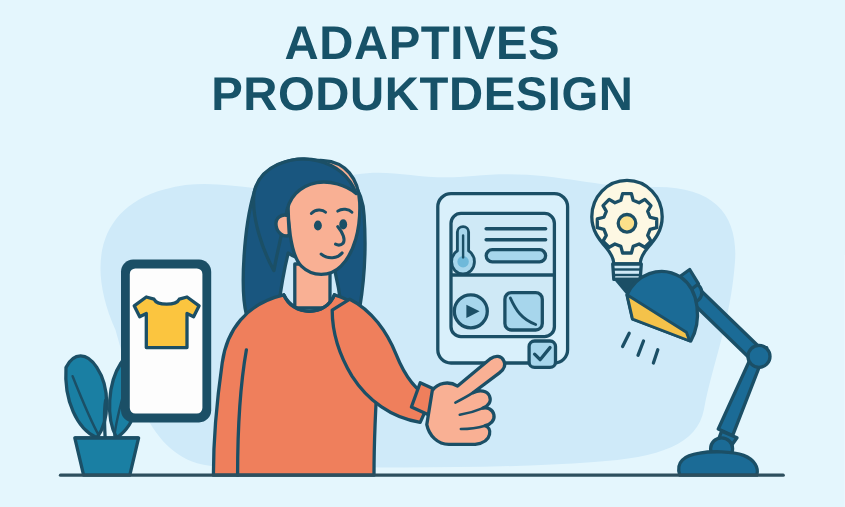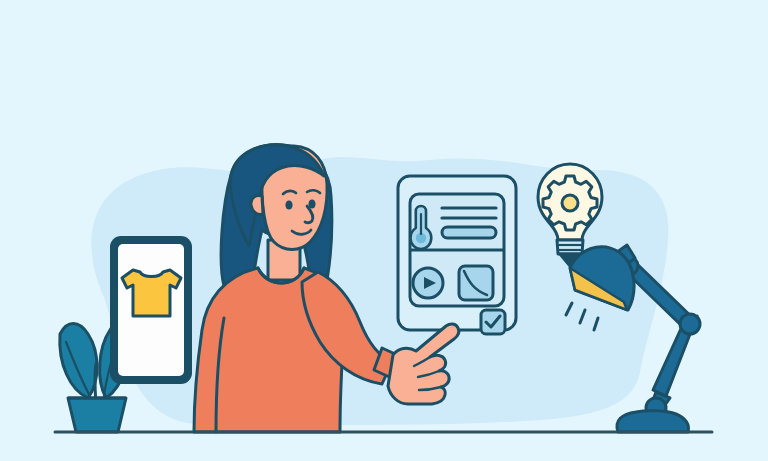--- a/index.html
+++ b/index.html
@@ -224,14 +224,18 @@
       <path fill="none" stroke="#1b4f66" stroke-width="2.6" stroke-linecap="round" d="M307,192 C311,189 317,190 320,193"></path>
 
       <path fill="none" stroke="#1b4f66" stroke-width="2.8" stroke-linecap="round" d="M307,206 C312,212 314,218 312,221 C310,223 307,223 305,222"></path>
 
       <path fill="none" stroke="#1b4f66" stroke-width="2.8" stroke-linecap="round" d="M292,231 C298,236 307,235 311,230"></path>
     </g>
 
     <line x1="55" y1="432" x2="712" y2="432" stroke="#2d4f5e" stroke-width="3" stroke-linecap="round"></line>
   </svg>
 
+  <div class="title-block">
+    <span class="title-line l1">ADAPTIVES</span>
+    <span class="title-line l2">PRODUKTDESIGN</span>
+  </div>
 
 </div>
 
 </body></html>

